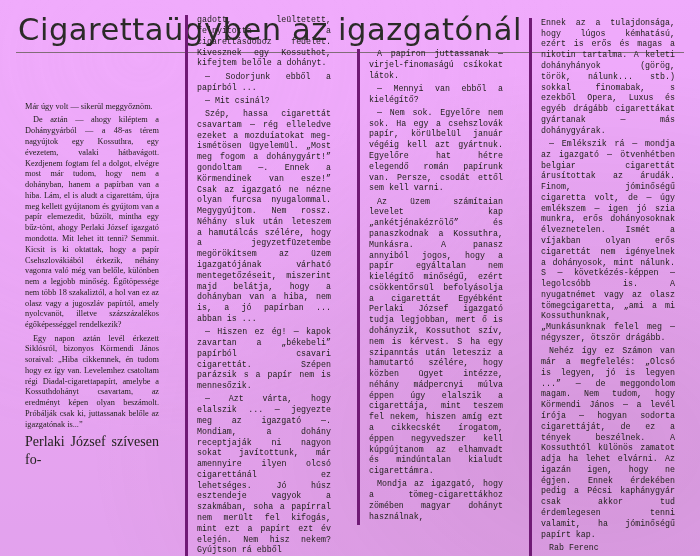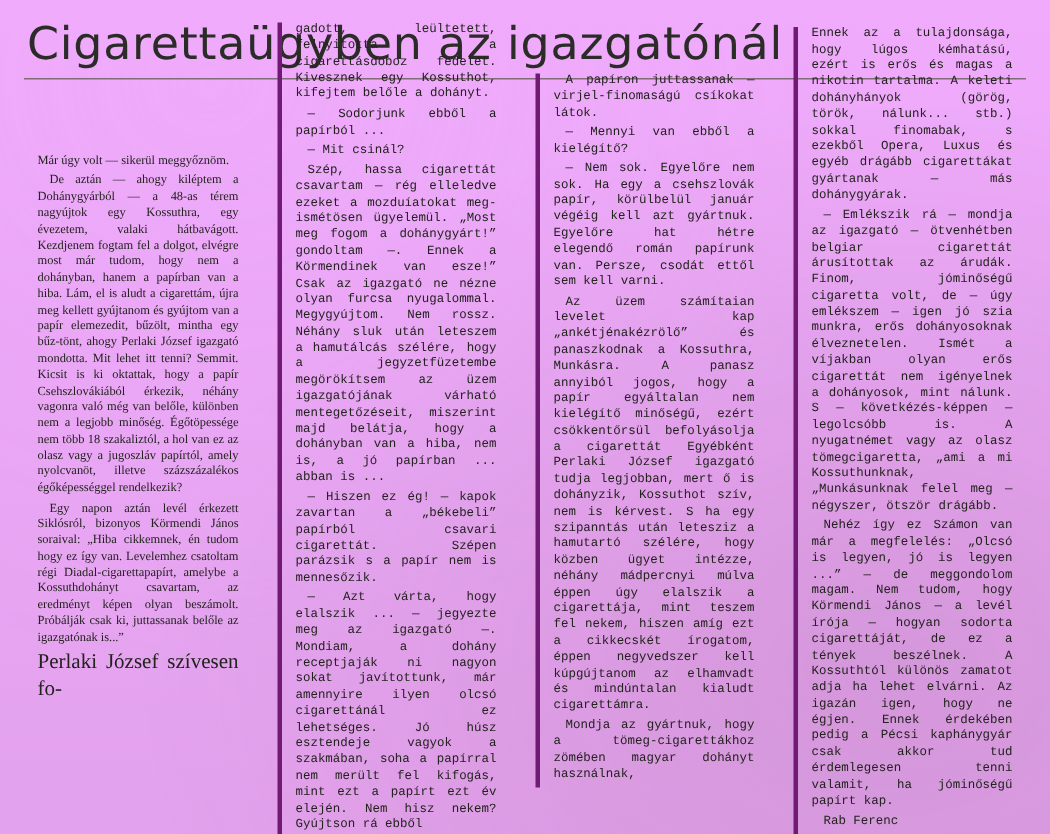--- a/index.html
+++ b/index.html
@@ -121,21 +121,21 @@
       <p>Szép, hassa cigarettát csavartam — rég elleledve ezeket a mozduíatokat meg-ismétösen ügyelemül. „Most meg fogom a dohánygyárt!” gondoltam —. Ennek a Körmendinek van esze!” Csak az igazgató ne nézne olyan furcsa nyugalommal. Megygyújtom. Nem rossz. Néhány sluk után leteszem a hamutálcás szélére, hogy a jegyzetfüzetembe megörökítsem az üzem igazgatójának várható mentegetőzéseit, miszerint majd belátja, hogy a dohányban van a hiba, nem is, a jó papírban ... abban is ...</p>
       <p>— Hiszen ez ég! — kapok zavartan a „békebeli” papírból csavari cigarettát. Szépen parázsik s a papír nem is mennesőzik.</p>
       <p>— Azt várta, hogy elalszik ... — jegyezte meg az igazgató —. Mondiam, a dohány receptjaják ni nagyon sokat javítottunk, már amennyire ilyen olcsó cigarettánál ez lehetséges. Jó húsz esztendeje vagyok a szakmában, soha a papírral nem merült fel kifogás, mint ezt a papírt ezt év elején. Nem hisz nekem? Gyújtson rá ebből</p>
     </div>
 
     <div class="col">
       <p>A papíron juttassanak — virjel-finomaságú csíkokat látok.</p>
       <p>— Mennyi van ebből a kielégítő?</p>
       <p>— Nem sok. Egyelőre nem sok. Ha egy a csehszlovák papír, körülbelül január végéig kell azt gyártnuk. Egyelőre hat hétre elegendő román papírunk van. Persze, csodát ettől sem kell varni.</p>
       <p>Az üzem számítaian levelet kap „ankétjénakézrölő” és panaszkodnak a Kossuthra, Munkásra. A panasz annyiból jogos, hogy a papír egyáltalan nem kielégítő minőségű, ezért csökkentőrsül befolyásolja a cigarettát Egyébként Perlaki József igazgató tudja legjobban, mert ő is dohányzik, Kossuthot szív, nem is kérvest. S ha egy szipanntás után letesziz a hamutartó szélére, hogy közben ügyet intézze, néhány mádpercnyi múlva éppen úgy elalszik a cigarettája, mint teszem fel nekem, hiszen amíg ezt a cikkecskét írogatom, éppen negyvedszer kell kúpgújtanom az elhamvadt és mindúntalan kialudt cigarettámra.</p>
-      <p>Mondja az gyártnuk, hogy a tömeg-cigarettákhoz zömében magyar dohányt használnak,</p>
+      <p>Mondja az igazgató, hogy a tömeg-cigarettákhoz zömében magyar dohányt használnak,</p>
     </div>
 
     <div class="col col-last">
       <p class="noindent">Ennek az a tulajdonsága, hogy lúgos kémhatású, ezért is erős és magas a nikotin tartalma. A keleti dohányhányok (görög, török, nálunk... stb.) sokkal finomabak, s ezekből Opera, Luxus és egyéb drágább cigarettákat gyártanak — más dohánygyárak.</p>
       <p>— Emlékszik rá — mondja az igazgató — ötvenhétben belgiar cigarettát árusítottak az árudák. Finom, jóminőségű cigaretta volt, de — úgy emlékszem — igen jó szia munkra, erős dohányosoknak élveznetelen. Ismét a víjakban olyan erős cigarettát nem igényelnek a dohányosok, mint nálunk. S — követkézés-képpen — legolcsóbb is. A nyugatnémet vagy az olasz tömegcigaretta, „ami a mi Kossuthunknak, „Munkásunknak felel meg — négyszer, ötször drágább.</p>
       <p>Nehéz így ez Számon van már a megfelelés: „Olcsó is legyen, jó is legyen ...” — de meggondolom magam. Nem tudom, hogy Körmendi János — a levél írója — hogyan sodorta cigarettáját, de ez a tények beszélnek. A Kossuthtól különös zamatot adja ha lehet elvárni. Az igazán igen, hogy ne égjen. Ennek érdekében pedig a Pécsi kaphánygyár csak akkor tud érdemlegesen tenni valamit, ha jóminőségű papírt kap.</p>
       <p class="sig">Rab Ferenc</p>
     </div>
 
   </div>

